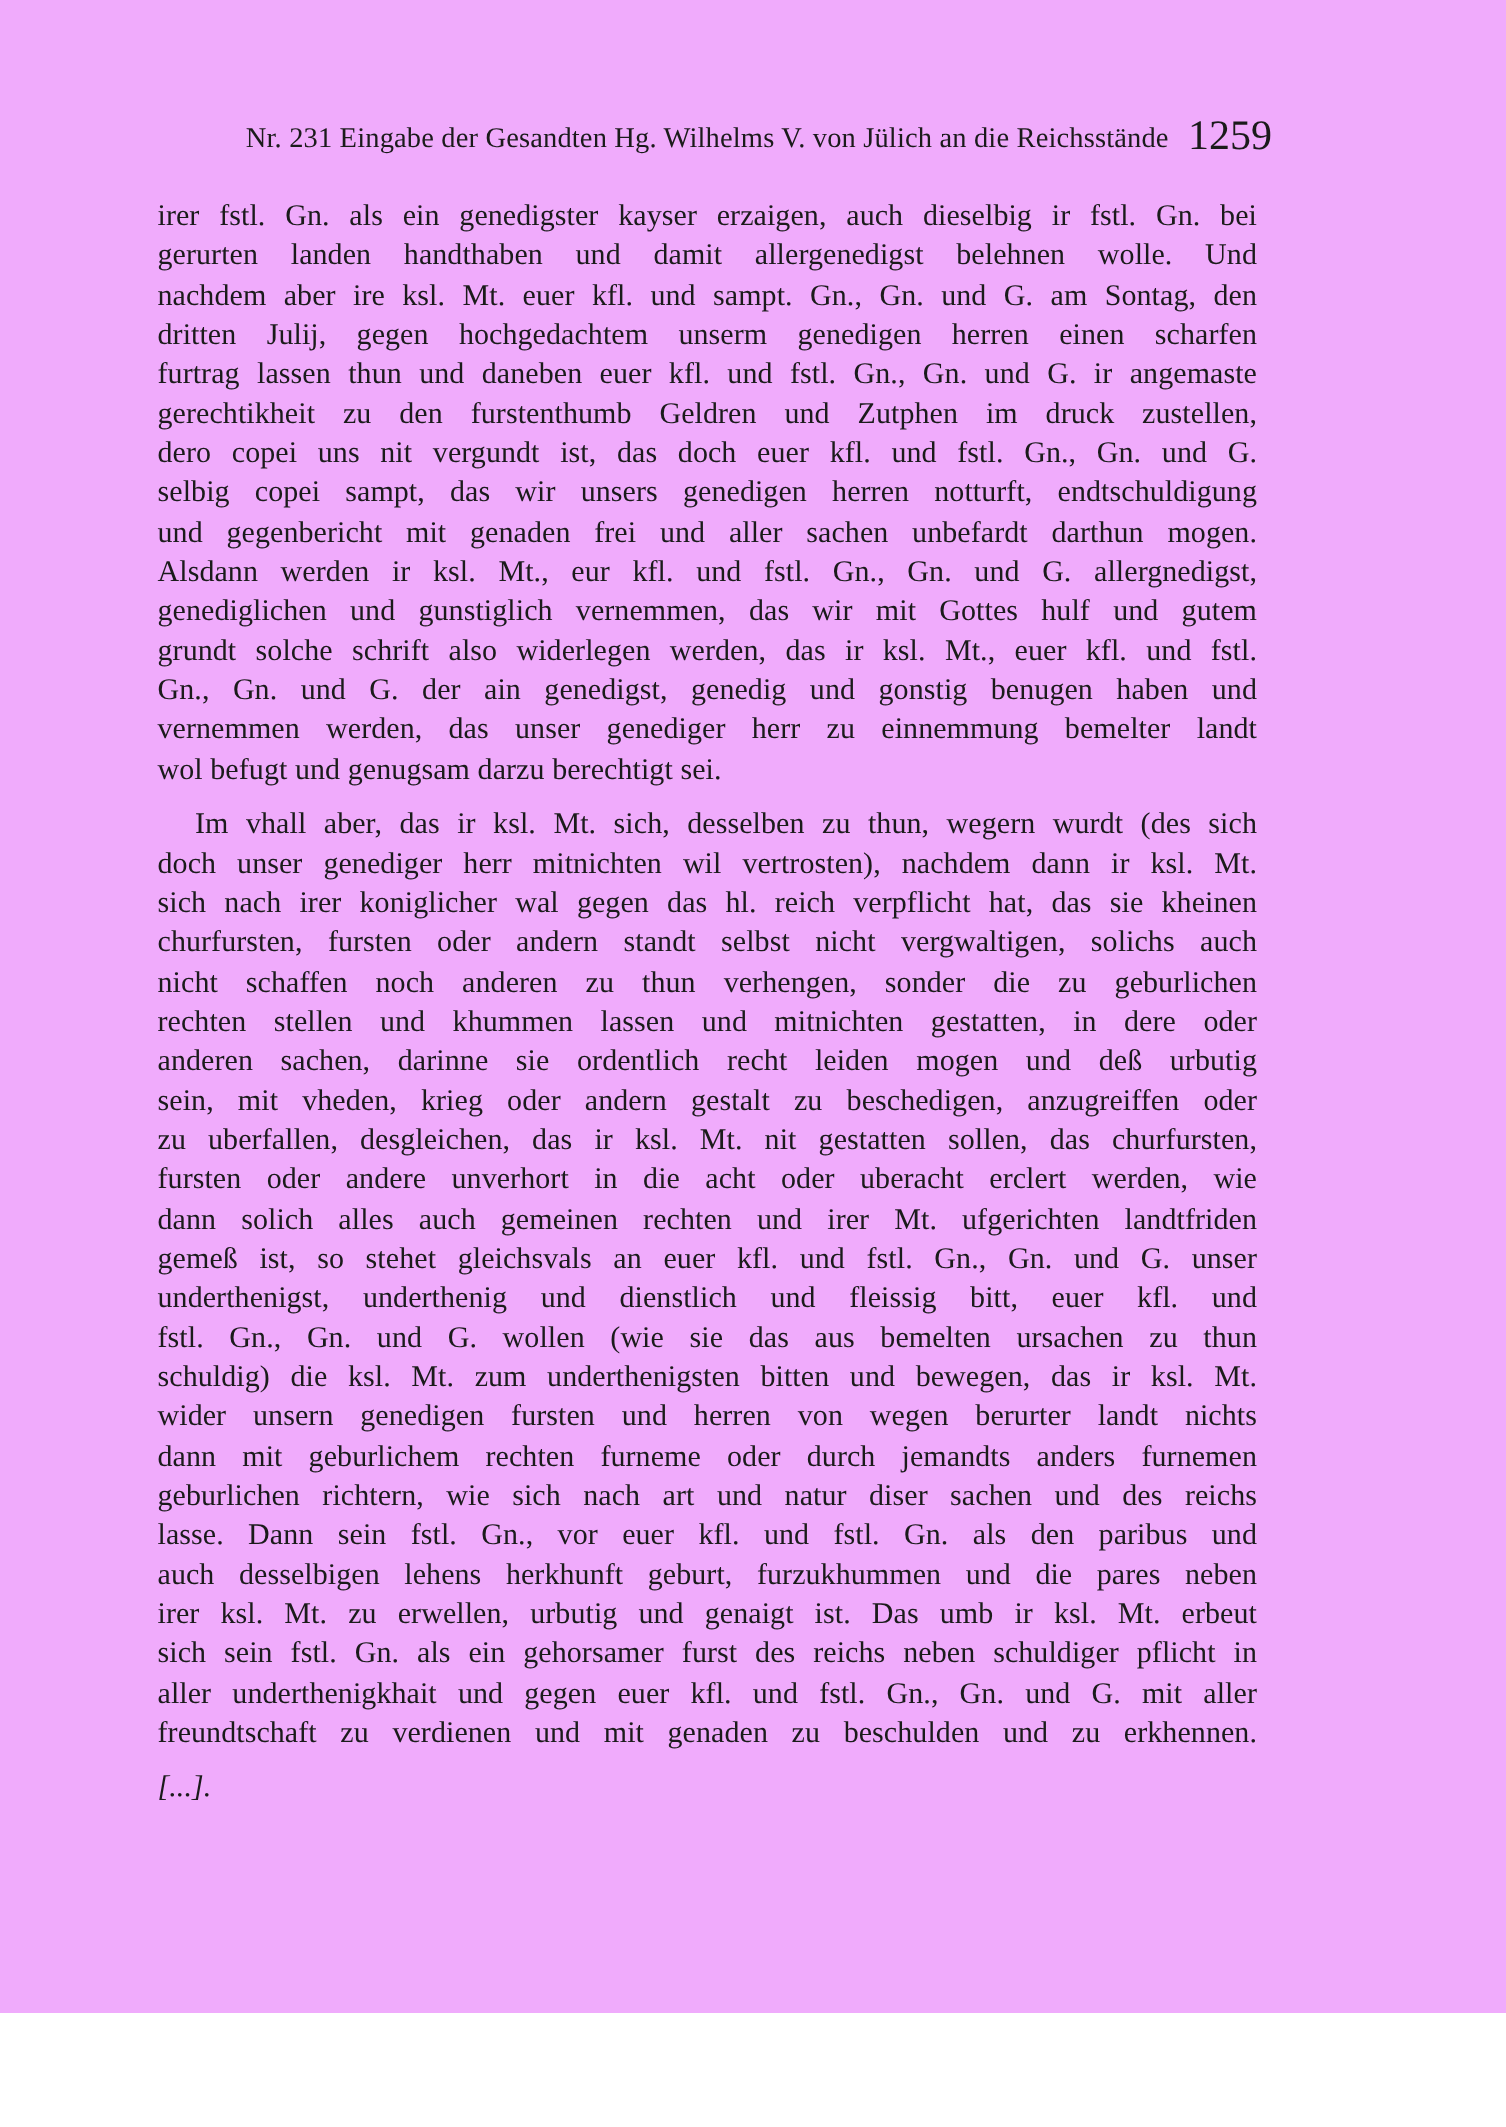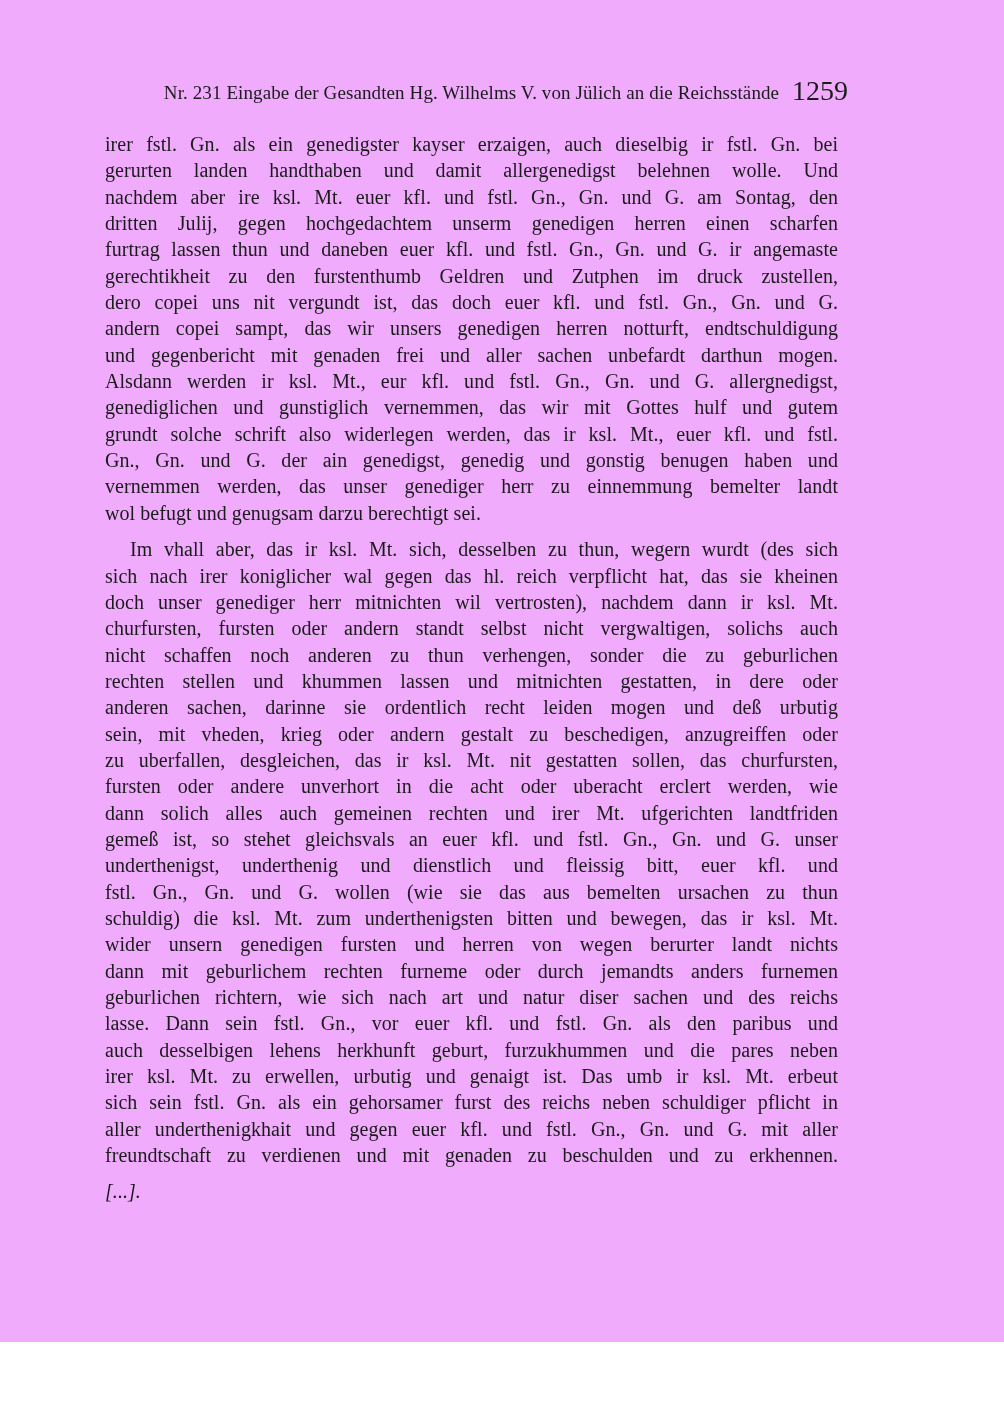--- a/index.html
+++ b/index.html
@@ -74,38 +74,38 @@
 
   <div class="header">
     <span class="header-title">Nr. 231 Eingabe der Gesandten Hg. Wilhelms V. von Jülich an die Reichsstände</span>
     <span class="page-number">1259</span>
   </div>
 
   <div class="body-text" id="body-text">
       <div class="paragraph">
         <div class="line">irer fstl. Gn. als ein genedigster kayser erzaigen, auch dieselbig ir fstl. Gn. bei</div>
         <div class="line">gerurten landen handthaben und damit allergenedigst belehnen wolle. Und</div>
-        <div class="line">nachdem aber ire ksl. Mt. euer kfl. und fstl. Gn., Gn. und G. am Sontag, den</div>
+        <div class="line">nachdem aber ire ksl. Mt. euer kfl. und sampt. Gn., Gn. und G. am Sontag, den</div>
         <div class="line">dritten Julij, gegen hochgedachtem unserm genedigen herren einen scharfen</div>
         <div class="line">furtrag lassen thun und daneben euer kfl. und fstl. Gn., Gn. und G. ir angemaste</div>
         <div class="line">gerechtikheit zu den furstenthumb Geldren und Zutphen im druck zustellen,</div>
         <div class="line">dero copei uns nit vergundt ist, das doch euer kfl. und fstl. Gn., Gn. und G.</div>
-        <div class="line">andern copei sampt, das wir unsers genedigen herren notturft, endtschuldigung</div>
+        <div class="line">selbig copei sampt, das wir unsers genedigen herren notturft, endtschuldigung</div>
         <div class="line">und gegenbericht mit genaden frei und aller sachen unbefardt darthun mogen.</div>
         <div class="line">Alsdann werden ir ksl. Mt., eur kfl. und fstl. Gn., Gn. und G. allergnedigst,</div>
         <div class="line">genediglichen und gunstiglich vernemmen, das wir mit Gottes hulf und gutem</div>
         <div class="line">grundt solche schrift also widerlegen werden, das ir ksl. Mt., euer kfl. und fstl.</div>
         <div class="line">Gn., Gn. und G. der ain genedigst, genedig und gonstig benugen haben und</div>
         <div class="line">vernemmen werden, das unser genediger herr zu einnemmung bemelter landt</div>
         <div class="line no-just">wol befugt und genugsam darzu berechtigt sei.</div>
       </div>
       <div class="paragraph">
         <div class="line indent">Im vhall aber, das ir ksl. Mt. sich, desselben zu thun, wegern wurdt (des sich</div>
+        <div class="line">doch unser genediger herr mitnichten wil vertrosten), nachdem dann ir ksl. Mt.</div>
         <div class="line">sich nach irer koniglicher wal gegen das hl. reich verpflicht hat, das sie kheinen</div>
-        <div class="line">doch unser genediger herr mitnichten wil vertrosten), nachdem dann ir ksl. Mt.</div>
         <div class="line">churfursten, fursten oder andern standt selbst nicht vergwaltigen, solichs auch</div>
         <div class="line">nicht schaffen noch anderen zu thun verhengen, sonder die zu geburlichen</div>
         <div class="line">rechten stellen und khummen lassen und mitnichten gestatten, in dere oder</div>
         <div class="line">anderen sachen, darinne sie ordentlich recht leiden mogen und deß urbutig</div>
         <div class="line">sein, mit vheden, krieg oder andern gestalt zu beschedigen, anzugreiffen oder</div>
         <div class="line">zu uberfallen, desgleichen, das ir ksl. Mt. nit gestatten sollen, das churfursten,</div>
         <div class="line">fursten oder andere unverhort in die acht oder uberacht erclert werden, wie</div>
         <div class="line">dann solich alles auch gemeinen rechten und irer Mt. ufgerichten landtfriden</div>
         <div class="line">gemeß ist, so stehet gleichsvals an euer kfl. und fstl. Gn., Gn. und G. unser</div>
         <div class="line">underthenigst, underthenig und dienstlich und fleissig bitt, euer kfl. und</div>

